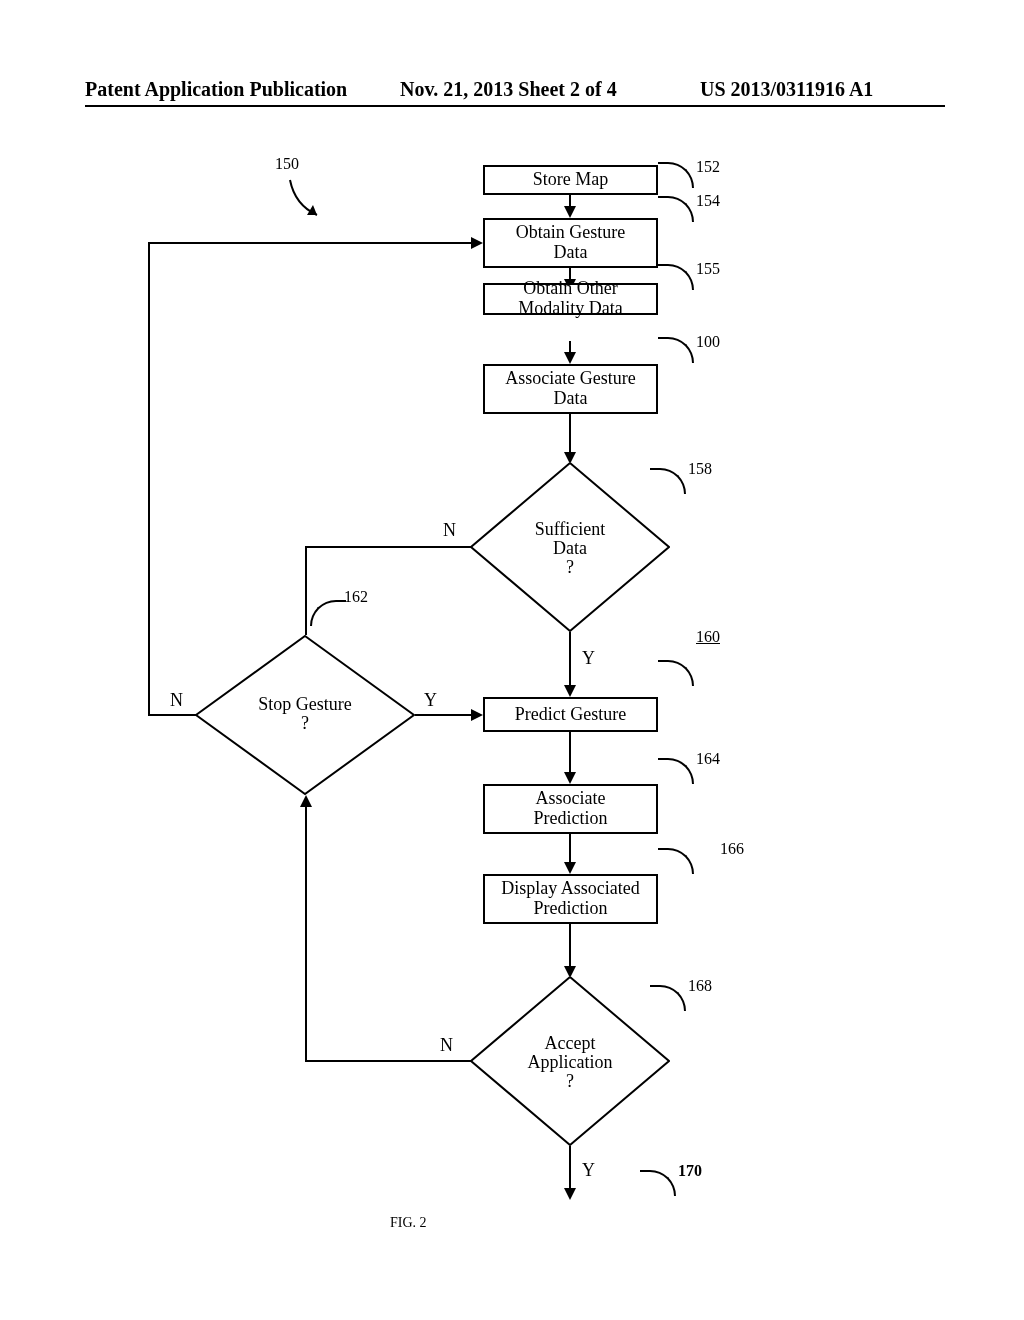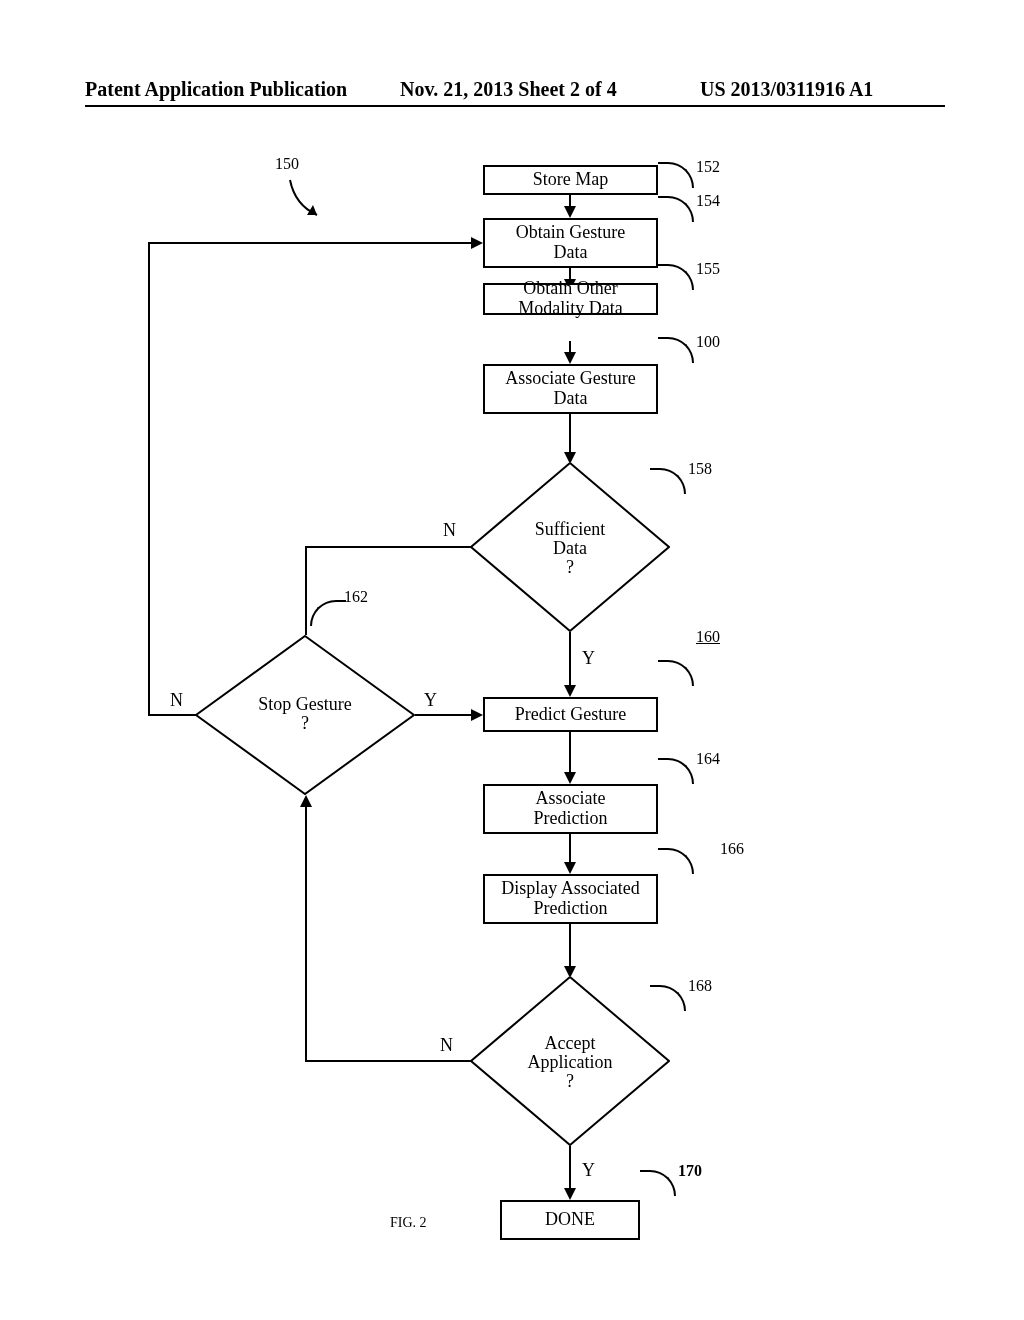--- a/index.html
+++ b/index.html
@@ -247,23 +247,20 @@
 
   <div class="edge-label" style="left:440px; top:1035px;">N</div>
   <div class="hline" style="left:305px; top:1060px; width:167px;"></div>
   <div class="vline" style="left:305px; top:806px; height:256px;"></div>
   <div class="arrow-up" style="left:300px; top:795px;"></div>
 
   <div class="vline" style="left:569px; top:1146px; height:44px;"></div>
   <div class="arrow-down" style="left:564px; top:1188px;"></div>
   <div class="edge-label" style="left:582px; top:1160px;">Y</div>
 
-  <div class="box" style="left:500px; top:1200px; width:140px; height:40px;">
-    <span style="white-space:pre;">DONE</span>
-  </div>
   <div class="leader" style="left:640px; top:1170px;"></div>
   <div class="ref" style="left:678px; top:1162px;font-weight:bold;">170</div>
 
   <div class="ref" style="left:275px; top:155px;">150</div>
   <svg style="position:absolute; left:285px; top:175px;" width="50" height="50">
     <path d="M5 5 Q10 30 32 40" fill="none" stroke="#000" stroke-width="2"></path>
     <polygon points="32,40 22,40 28,30" fill="#000"></polygon>
   </svg>
 
   <div class="figcap" style="left:390px; top:1215px;">FIG. 2</div>

